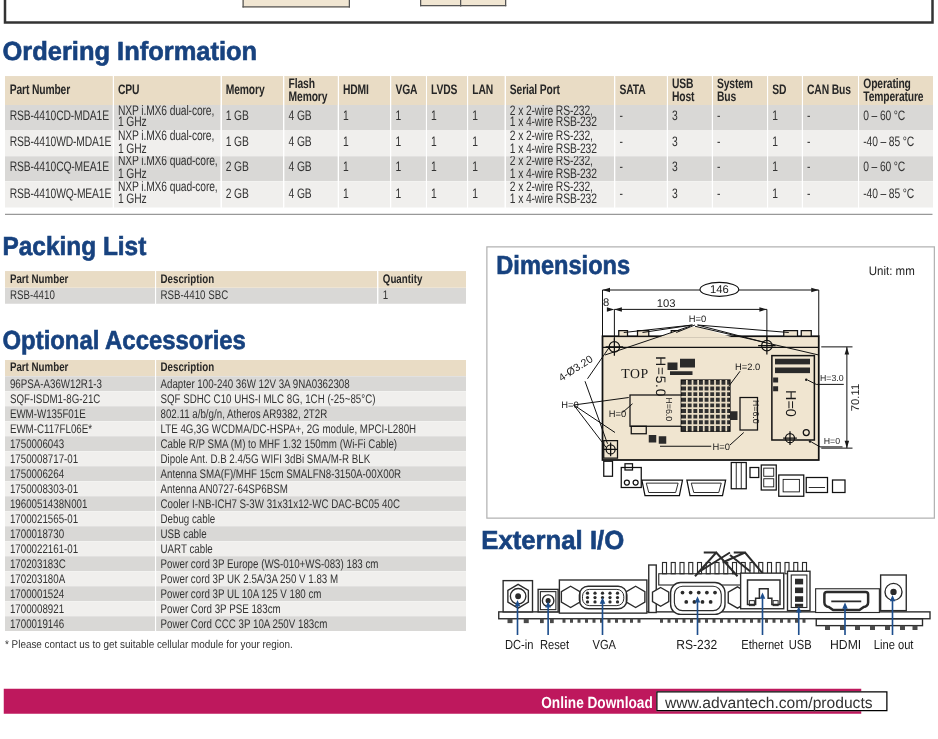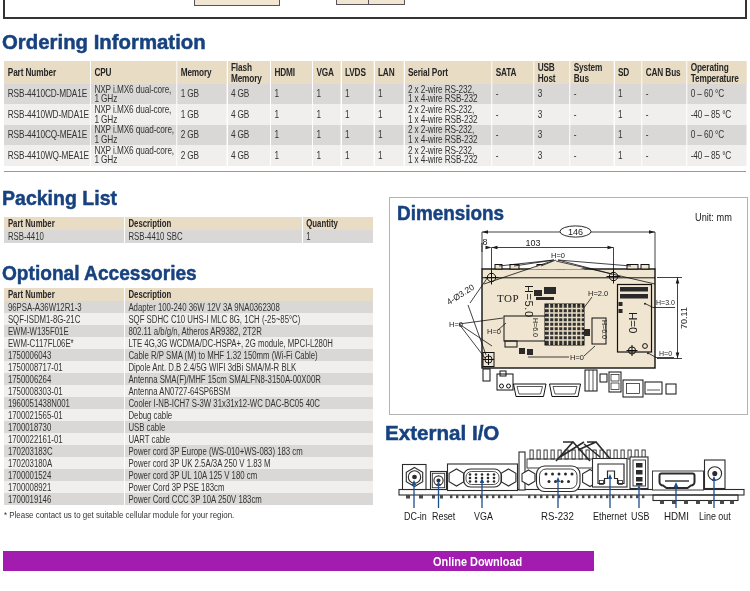--- a/index.html
+++ b/index.html
@@ -606,15 +606,18 @@
  <span class="abs" style="left:9px; top:1px; transform:scaleX(0.85); transform-origin:0 0;">DC-in</span>
  <span class="abs" style="left:37px; top:1px; transform:scaleX(0.85); transform-origin:0 0;">Reset</span>
  <span class="abs" style="left:79px; top:1px; transform:scaleX(0.85); transform-origin:0 0;">VGA</span>
  <span class="abs" style="left:146px; top:1px; transform:scaleX(0.92); transform-origin:0 0;">RS-232</span>
  <span class="abs" style="left:198px; top:1px; transform:scaleX(0.85); transform-origin:0 0;">Ethernet</span>
  <span class="abs" style="left:236px; top:1px; transform:scaleX(0.85); transform-origin:0 0;">USB</span>
  <span class="abs" style="left:269px; top:1px; transform:scaleX(0.93); transform-origin:0 0;">HDMI</span>
  <span class="abs" style="left:304px; top:1px; transform:scaleX(0.85); transform-origin:0 0;">Line out</span>
 </div>
 
-<div class="abs" style="left:3px; top:551px; width:591px; height:19.5px; background:#a21caf;">
+<div class="abs" style="left:3px; top:551px; width:686px; height:19.5px; background:#be185d;">
  <span class="abs" style="left:430px; top:2.5px; color:#fff; font-weight:bold; font-size:13px; transform:scaleX(0.84); transform-origin:0 0; white-space:nowrap;">Online Download</span>
+ <div class="abs" style="left:522px; top:2px; width:185px; height:15.5px; background:#fff; border:1px solid #000;">
+  <span class="abs" style="left:6px; top:0.5px; font-size:12.5px; color:#333; white-space:nowrap;">www.advantech.com/products</span>
+ </div>
 </div>
 
 </body></html>

